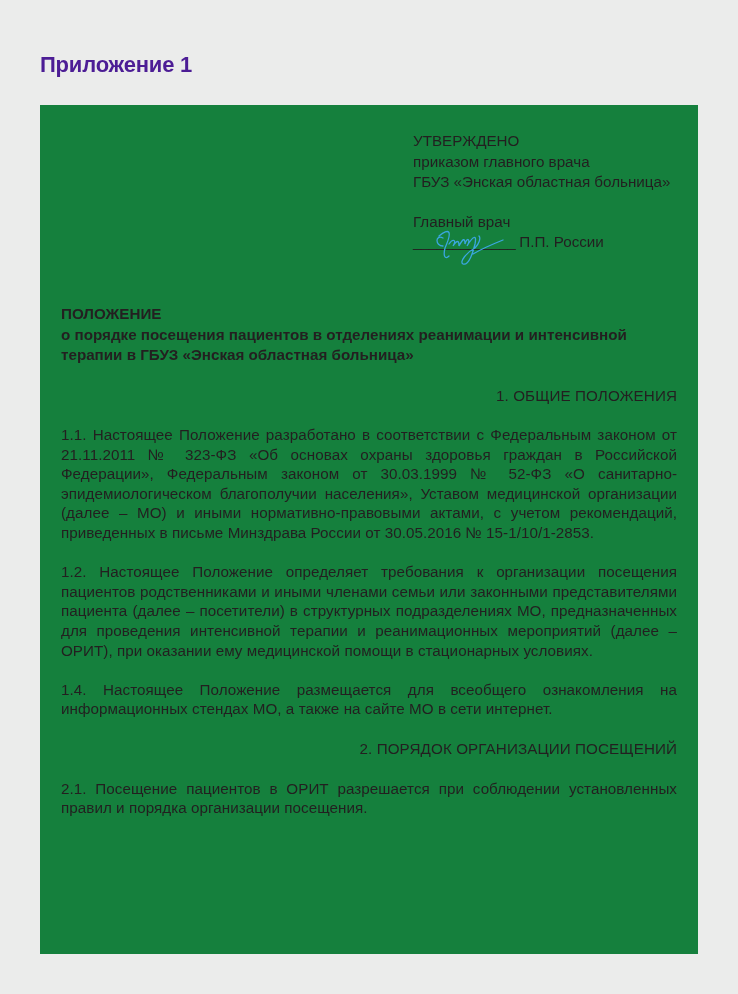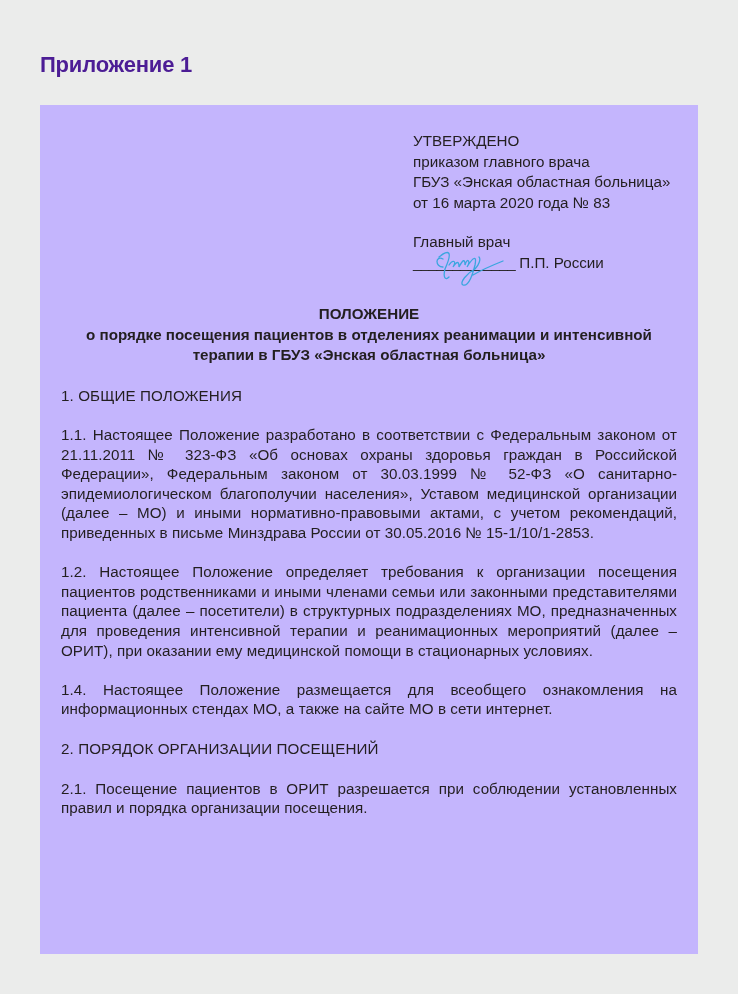--- a/index.html
+++ b/index.html
@@ -12,54 +12,53 @@
     overflow: hidden;
   }
   .page-heading {
     position: absolute; left: 40px; top: 52px;
     font-size: 22px; font-weight: bold; letter-spacing: -0.2px;
     color: #4c1d95;
   }
   .card {
     position: absolute; left: 40px; top: 105px;
     width: 658px; height: 849px;
-    background: #c4b5fd;
+    background: #15803d;
   }
   .approval {
     position: absolute; left: 373px; top: 26px;
     font-size: 15.2px; line-height: 20.5px;
   }
   .approval .line { display: block; white-space: nowrap; }
   .approval .gap { height: 19px; }
   .sign-row { position: relative; white-space: nowrap; }
   .sign-line { letter-spacing: -0.6px; }
   .signature-icon {
     position: absolute; left: 10px; top: -8px; width: 88px; height: 44px;
   }
   .content {
     position: absolute; left: 21px; top: 199px; width: 616px;
     font-size: 15.2px; line-height: 19.6px;
   }
-  .title-block { text-align: center; font-weight: bold; font-size: 15.2px; line-height: 20.5px; }
-  .section-title { text-align: left; margin-top: 20px; margin-bottom: 20px; letter-spacing: 0.1px; }
+  .title-block { font-weight: bold; font-size: 15.2px; line-height: 20.5px; }
+  .section-title { text-align: right; margin-top: 20px; margin-bottom: 20px; letter-spacing: 0.1px; }
   .para { text-align: justify; margin-bottom: 19.6px; letter-spacing: 0.05px; }
   .para.last { margin-bottom: 0; }
 </style>
 </head>
 <body>
 
 <div class="page-heading">Приложение 1</div>
 
 <div class="card">
 
   <div class="approval">
     <span class="line">УТВЕРЖДЕНО</span>
     <span class="line">приказом главного врача</span>
     <span class="line">ГБУЗ «Энская областная больница»</span>
-    <span class="line">от 16 марта 2020 года № 83</span>
     <div class="gap"></div>
     <span class="line">Главный врач</span>
     <div class="sign-row">
       <span class="sign-line">_____________</span>
       <span>П.П. России</span>
       <svg class="signature-icon" viewBox="0 0 88 44">
         <path id="sig" d="M20 14 C 12 10, 12 22, 20 22 M16 12 C 26 4, 30 6, 22 24 C 20 32, 22 36, 26 32 M26 20 C 30 14, 34 16, 30 22 C 34 16, 36 16, 36 22 C 40 14, 42 14, 42 20 C 44 12, 48 16, 44 22 C 50 12, 54 10, 52 20 C 50 28, 46 42, 40 40 C 36 38, 44 28, 52 24 C 56 20, 58 14, 56 12 M50 30 C 60 24, 70 20, 80 16" fill="none" stroke="#3ba6df" stroke-width="1.3" stroke-linecap="round"></path>
       </svg>
     </div>
   </div>

